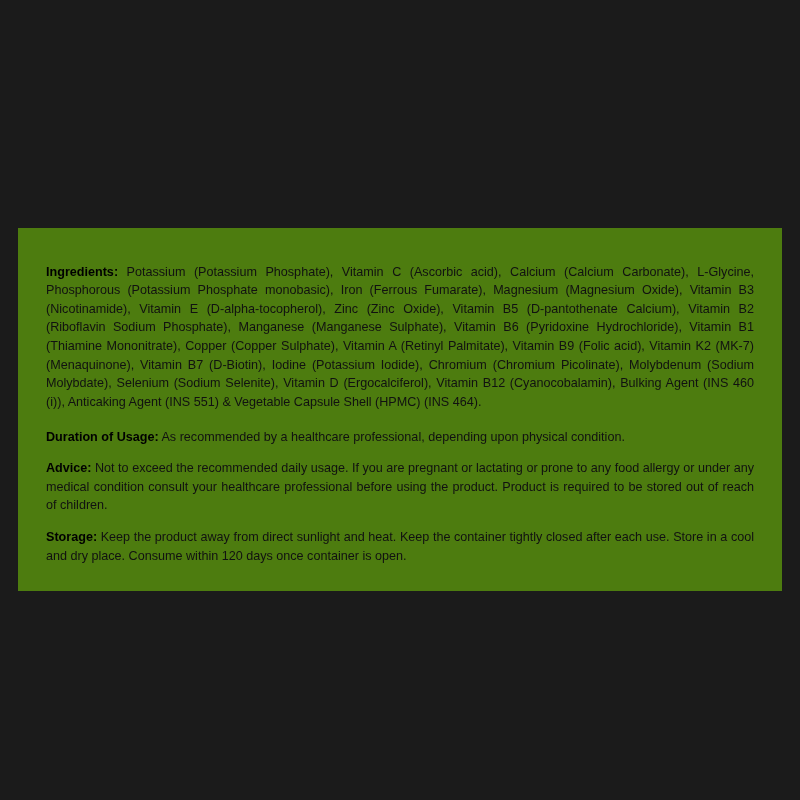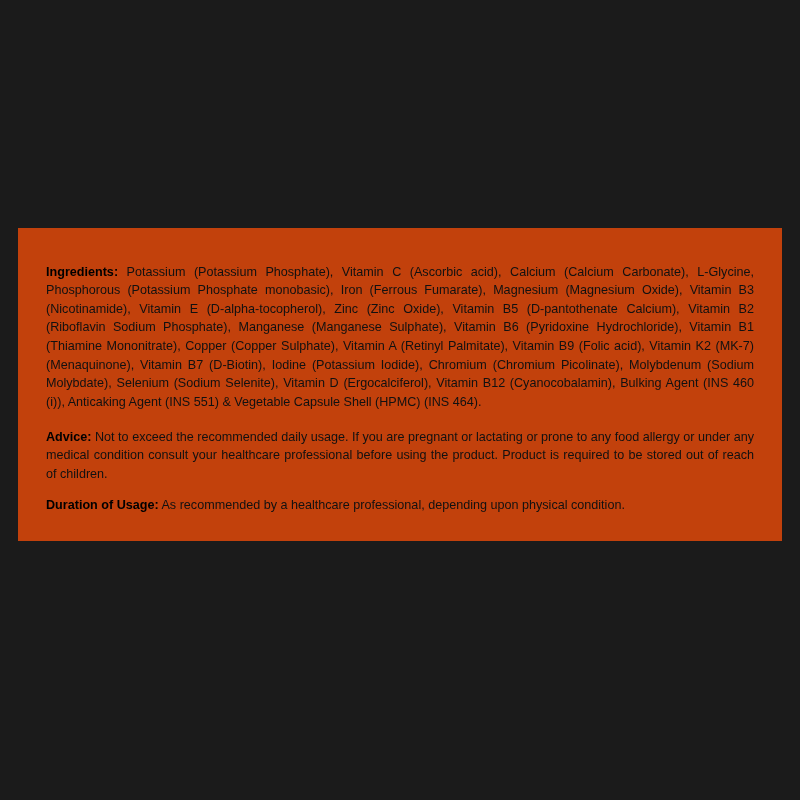--- a/index.html
+++ b/index.html
@@ -17,21 +17,21 @@
     position: relative;
     width: 800px;
     height: 800px;
     background: #1b1b1b;
   }
   .label-panel {
     position: absolute;
     left: 18px;
     top: 228px;
     width: 764px;
-    background: #c2410c;
+    background: #4d7c0f;
     padding: 22px 28px 26px 28px;
     box-sizing: border-box;
   }
   .block {
     margin-bottom: 13px;
     color: #111111;
     font-size: 12.6px;
     line-height: 1.48;
     text-align: justify;
   }
@@ -59,23 +59,26 @@
 <body>
 
 <div class="page">
   <div class="label-panel">
 
     <p class="block ingredients">
       <span class="head">Ingredients:</span><span class="body"> Potassium (Potassium Phosphate), Vitamin C (Ascorbic acid), Calcium (Calcium Carbonate), L-Glycine, Phosphorous (Potassium Phosphate monobasic), Iron (Ferrous Fumarate), Magnesium (Magnesium Oxide), Vitamin B3 (Nicotinamide), Vitamin E (D-alpha-tocopherol), Zinc (Zinc Oxide), Vitamin B5 (D-pantothenate Calcium), Vitamin B2 (Riboflavin Sodium Phosphate), Manganese (Manganese Sulphate), Vitamin B6 (Pyridoxine Hydrochloride), Vitamin B1 (Thiamine Mononitrate), Copper (Copper Sulphate), Vitamin A (Retinyl Palmitate), Vitamin B9 (Folic acid), Vitamin K2 (MK-7) (Menaquinone), Vitamin B7 (D-Biotin), Iodine (Potassium Iodide), Chromium (Chromium Picolinate), Molybdenum (Sodium Molybdate), Selenium (Sodium Selenite), Vitamin D (Ergocalciferol), Vitamin B12 (Cyanocobalamin), Bulking Agent (INS 460 (i)), Anticaking Agent (INS 551) &amp; Vegetable Capsule Shell (HPMC) (INS 464).</span>
     </p>
 
 
+    <p class="block duration">
+      <span class="head">Duration of Usage:</span><span class="body"> As recommended by a healthcare professional, depending upon physical condition.</span>
+    </p>
+
     <p class="block advice">
       <span class="head">Advice:</span><span class="body"> Not to exceed the recommended daily usage. If you are pregnant or lactating or  prone to any food allergy or under any medical condition consult your healthcare professional before using the product. Product is required to be stored out of reach of children.</span>
     </p>
 
-    <p class="block duration">
-      <span class="head">Duration of Usage:</span><span class="body"> As recommended by a healthcare professional, depending upon physical condition.</span>
+    <p class="block storage">
+      <span class="head">Storage:</span><span class="body"> Keep the product away from direct sunlight and heat. Keep the container tightly closed after each use. Store in a cool and dry place. Consume within 120 days once container is open.</span>
     </p>
-
 
   </div>
 </div>
 
 </body></html>

